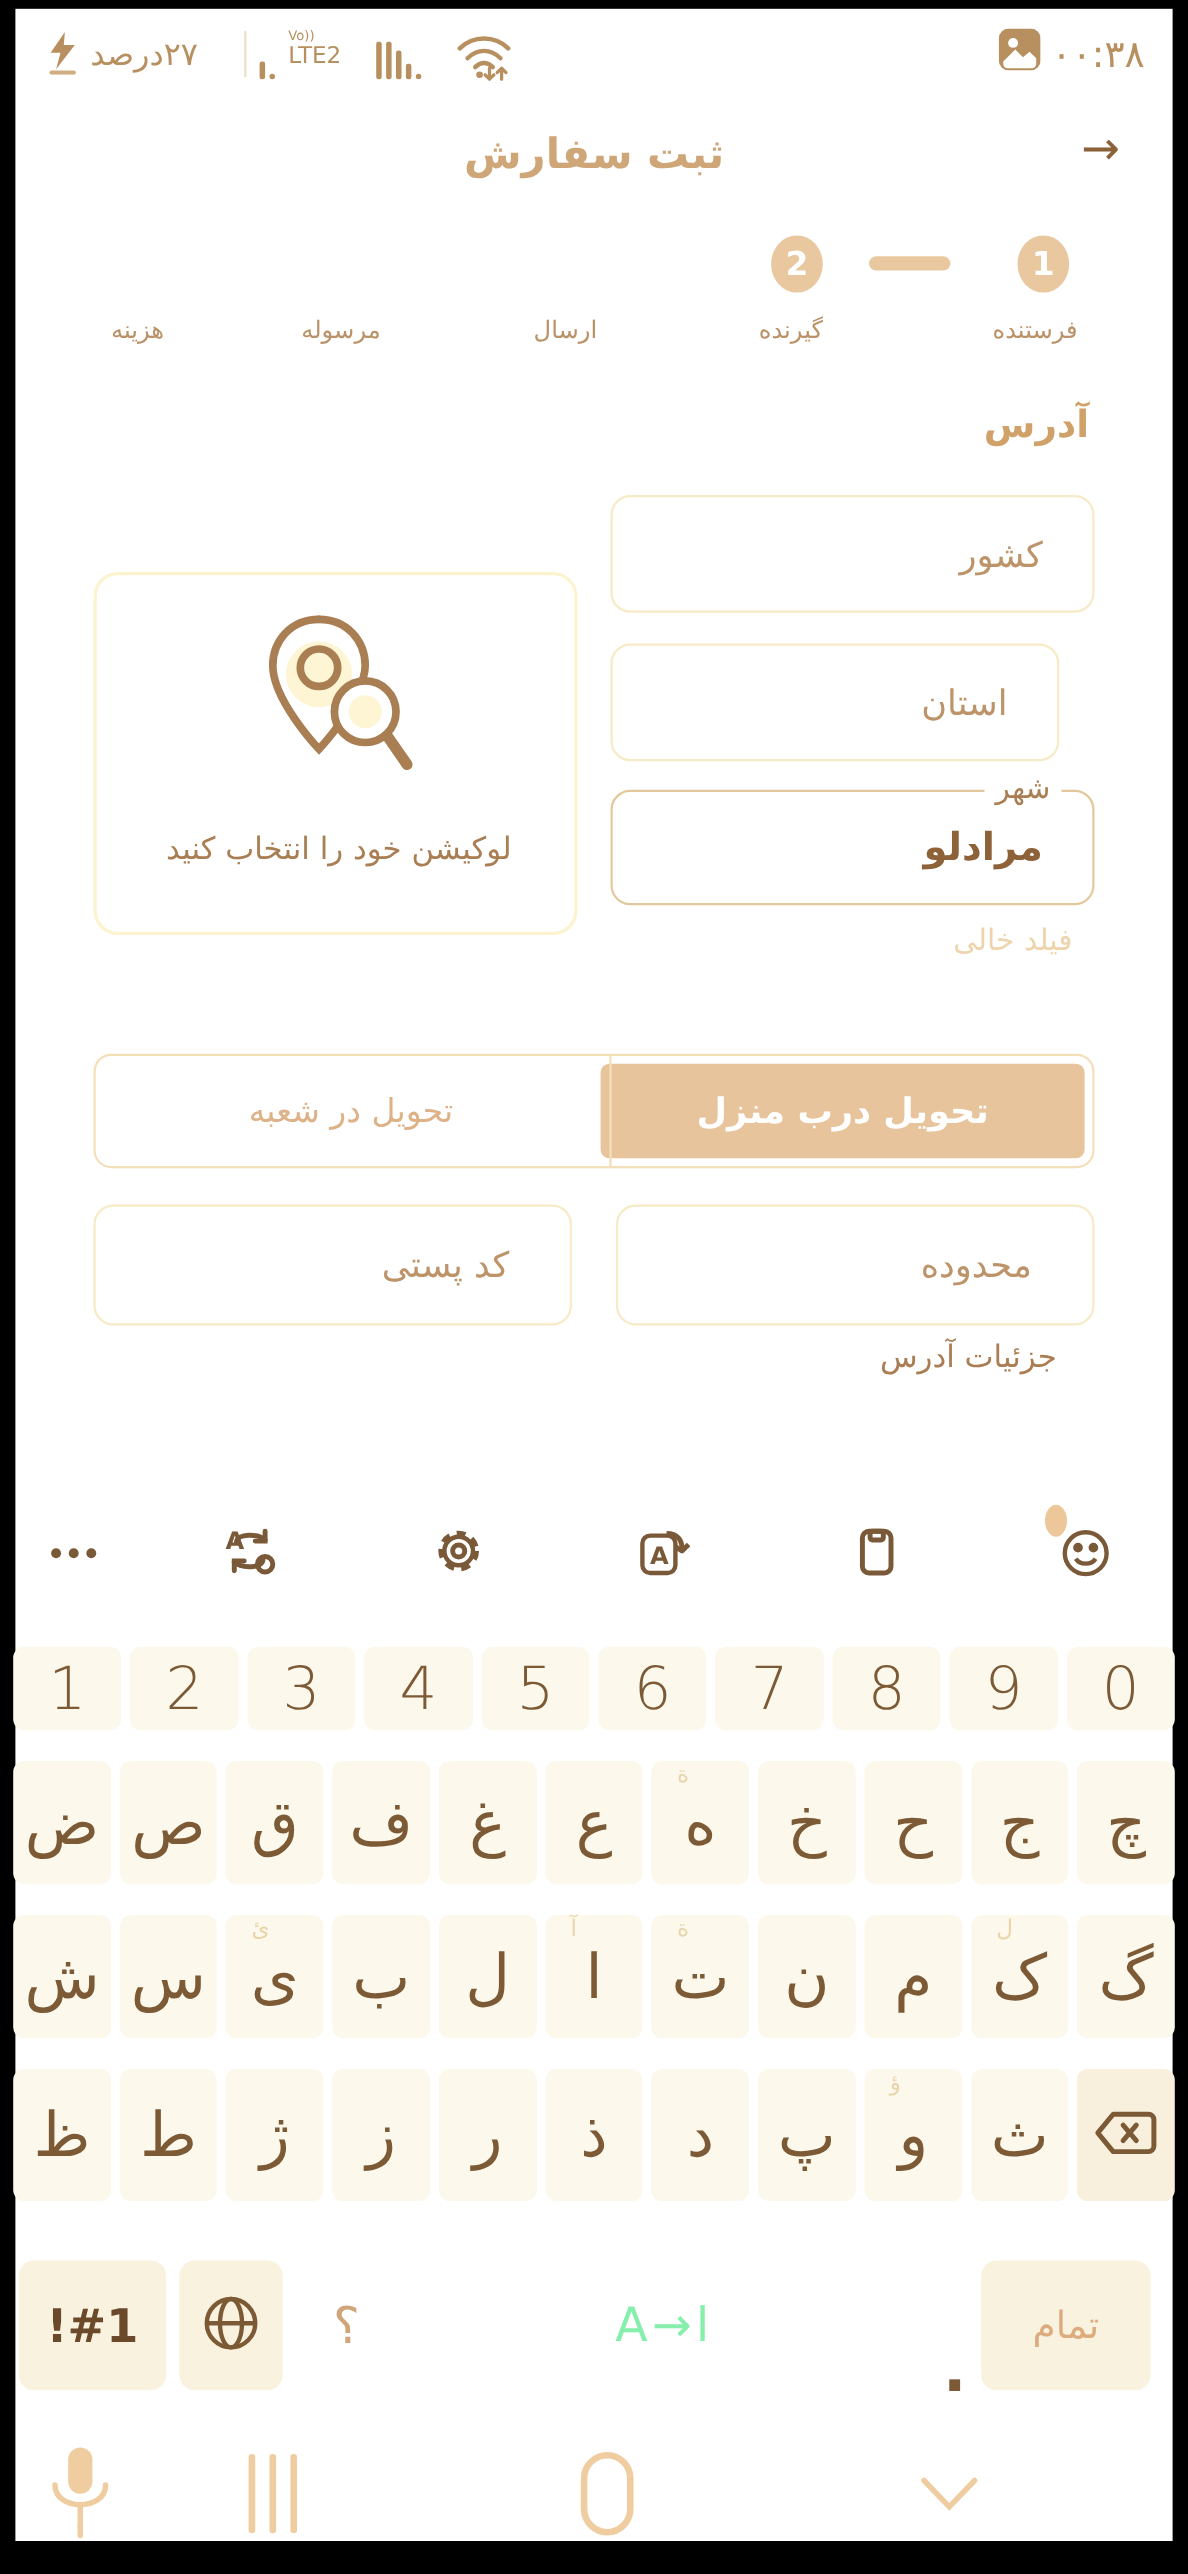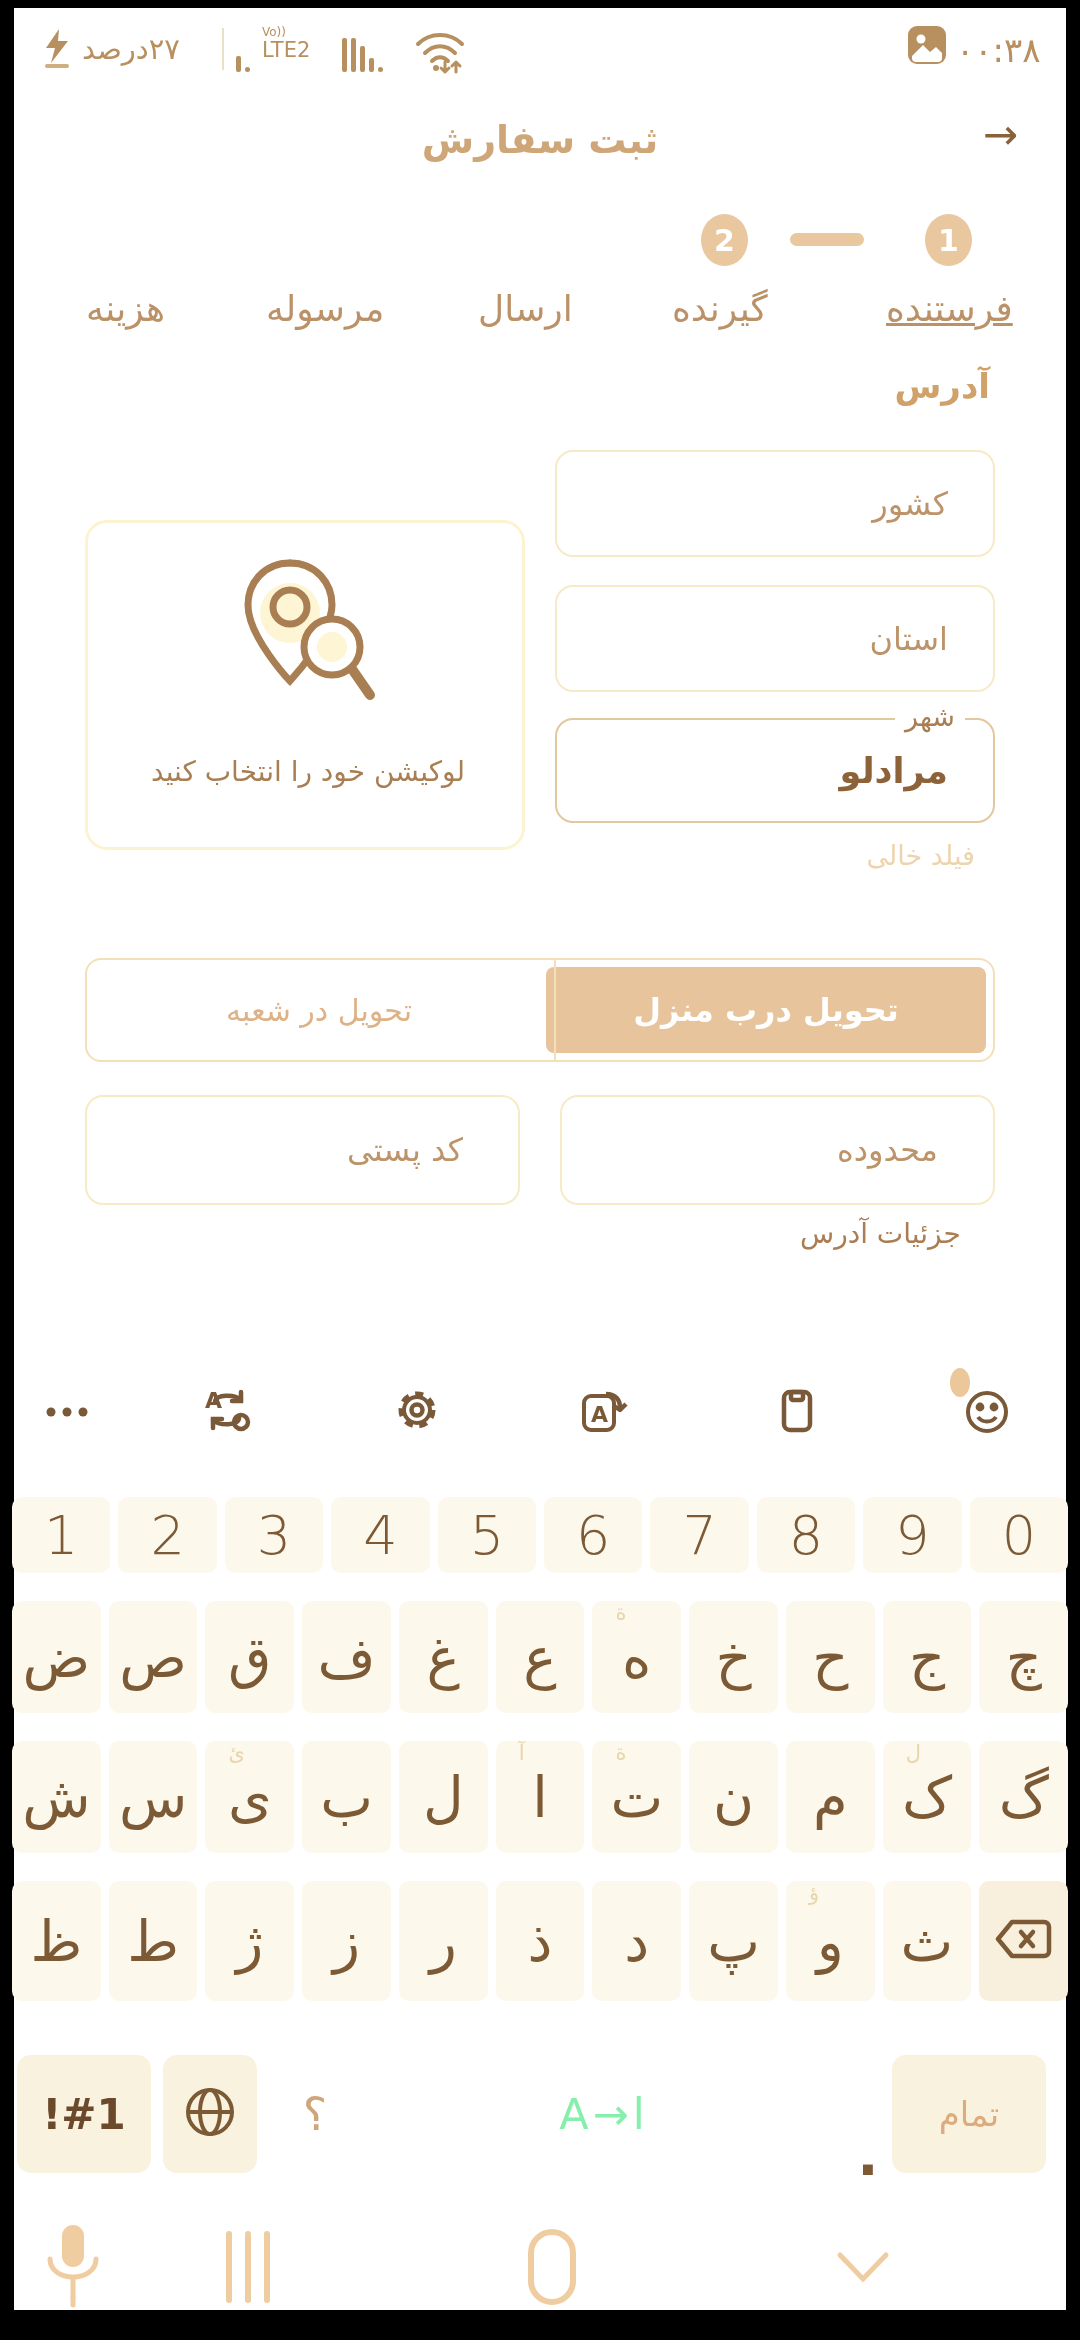--- a/index.html
+++ b/index.html
@@ -19,21 +19,21 @@
   .sb-divider{width:2px;height:42px;background:#eadfc8;}
 
   
   .title{color:#cfa678;font-size:38px;font-weight:bold;text-align:center;}
   .back-arrow{color:#8a6138;font-size:42px;line-height:1;}
 
   
   .step-circle{width:47px;height:52px;border-radius:50%;background:#e9c79f;color:#fff;
     font-size:30px;font-weight:bold;display:flex;align-items:center;justify-content:center;}
   .step-dash{width:74px;height:13px;border-radius:7px;background:#e9c79f;}
-  .step-label{color:#bb9268;font-size:36px;text-align:center;white-space:nowrap;}
+  .step-label{color:#bb9268;font-size:22px;text-align:center;white-space:nowrap;}
 
   
   .section-title{color:#d0a169;font-size:34px;font-weight:bold;text-align:right;}
   .field{border:2px solid #f7eac6;border-radius:18px;background:#fff;display:flex;
     align-items:center;justify-content:flex-end;padding:0 45px;}
   .placeholder{color:#bd9469;font-size:32px;}
   .city-field{border-color:#e3c89d;}
   .float-label{position:absolute;background:#fff;color:#aa7d52;font-size:27px;padding:0 10px;line-height:1.1;}
   .value-text{color:#8d6239;font-size:35px;font-weight:bold;}
   .helper{color:#eed4ac;font-size:27px;}
@@ -110,33 +110,33 @@
     </span>
     <span class="abs rtl sb-text" style="left:916px;top:4px;font-size:34px;">٠٠:٣٨</span>
   </div>
 
   <div class="abs title rtl" style="left:240px;top:118px;width:600px;">ثبت سفارش</div>
   <span class="abs back-arrow ltr" style="left:983px;top:114px;">→</span>
 
   <div class="abs step-circle" style="left:701px;top:214px;">2</div>
   <div class="abs step-dash" style="left:790px;top:233px;"></div>
   <div class="abs step-circle" style="left:925px;top:214px;">1</div>
-  <div class="abs step-label" style="left:886px;top:288px;width:110px;text-decoration:underline;">فرستنده</div>
+  <div class="abs step-label" style="left:886px;top:288px;width:110px;">فرستنده</div>
   <div class="abs step-label" style="left:672px;top:288px;width:94px;">گیرنده</div>
   <div class="abs step-label" style="left:478px;top:288px;width:72px;">ارسال</div>
   <div class="abs step-label" style="left:266px;top:288px;width:88px;">مرسوله</div>
   <div class="abs step-label" style="left:86px;top:288px;width:78px;">هزینه</div>
 
   <div class="abs section-title rtl" style="left:690px;top:366px;width:300px;">آدرس</div>
 
   <div class="abs field" style="left:555px;top:450px;width:440px;height:107px;">
     <span class="placeholder rtl">کشور</span>
   </div>
 
-  <div class="abs field" style="left:555px;top:585px;width:440px;height:107px;">
+  <div class="abs field" style="left:555px;top:585px;width:408px;height:107px;">
     <span class="placeholder rtl">استان</span>
   </div>
 
   <div class="abs field city-field" style="left:555px;top:718px;width:440px;height:105px;">
     <span class="value-text rtl">مرادلو</span>
   </div>
   <span class="float-label rtl" style="left:895px;top:702px;">شهر</span>
   <div class="abs helper rtl" style="left:690px;top:840px;width:300px;text-align:right;padding-right:15px;">فیلد خالی</div>
 
   <div class="abs loc-box" style="left:85px;top:520px;width:440px;height:330px;">

